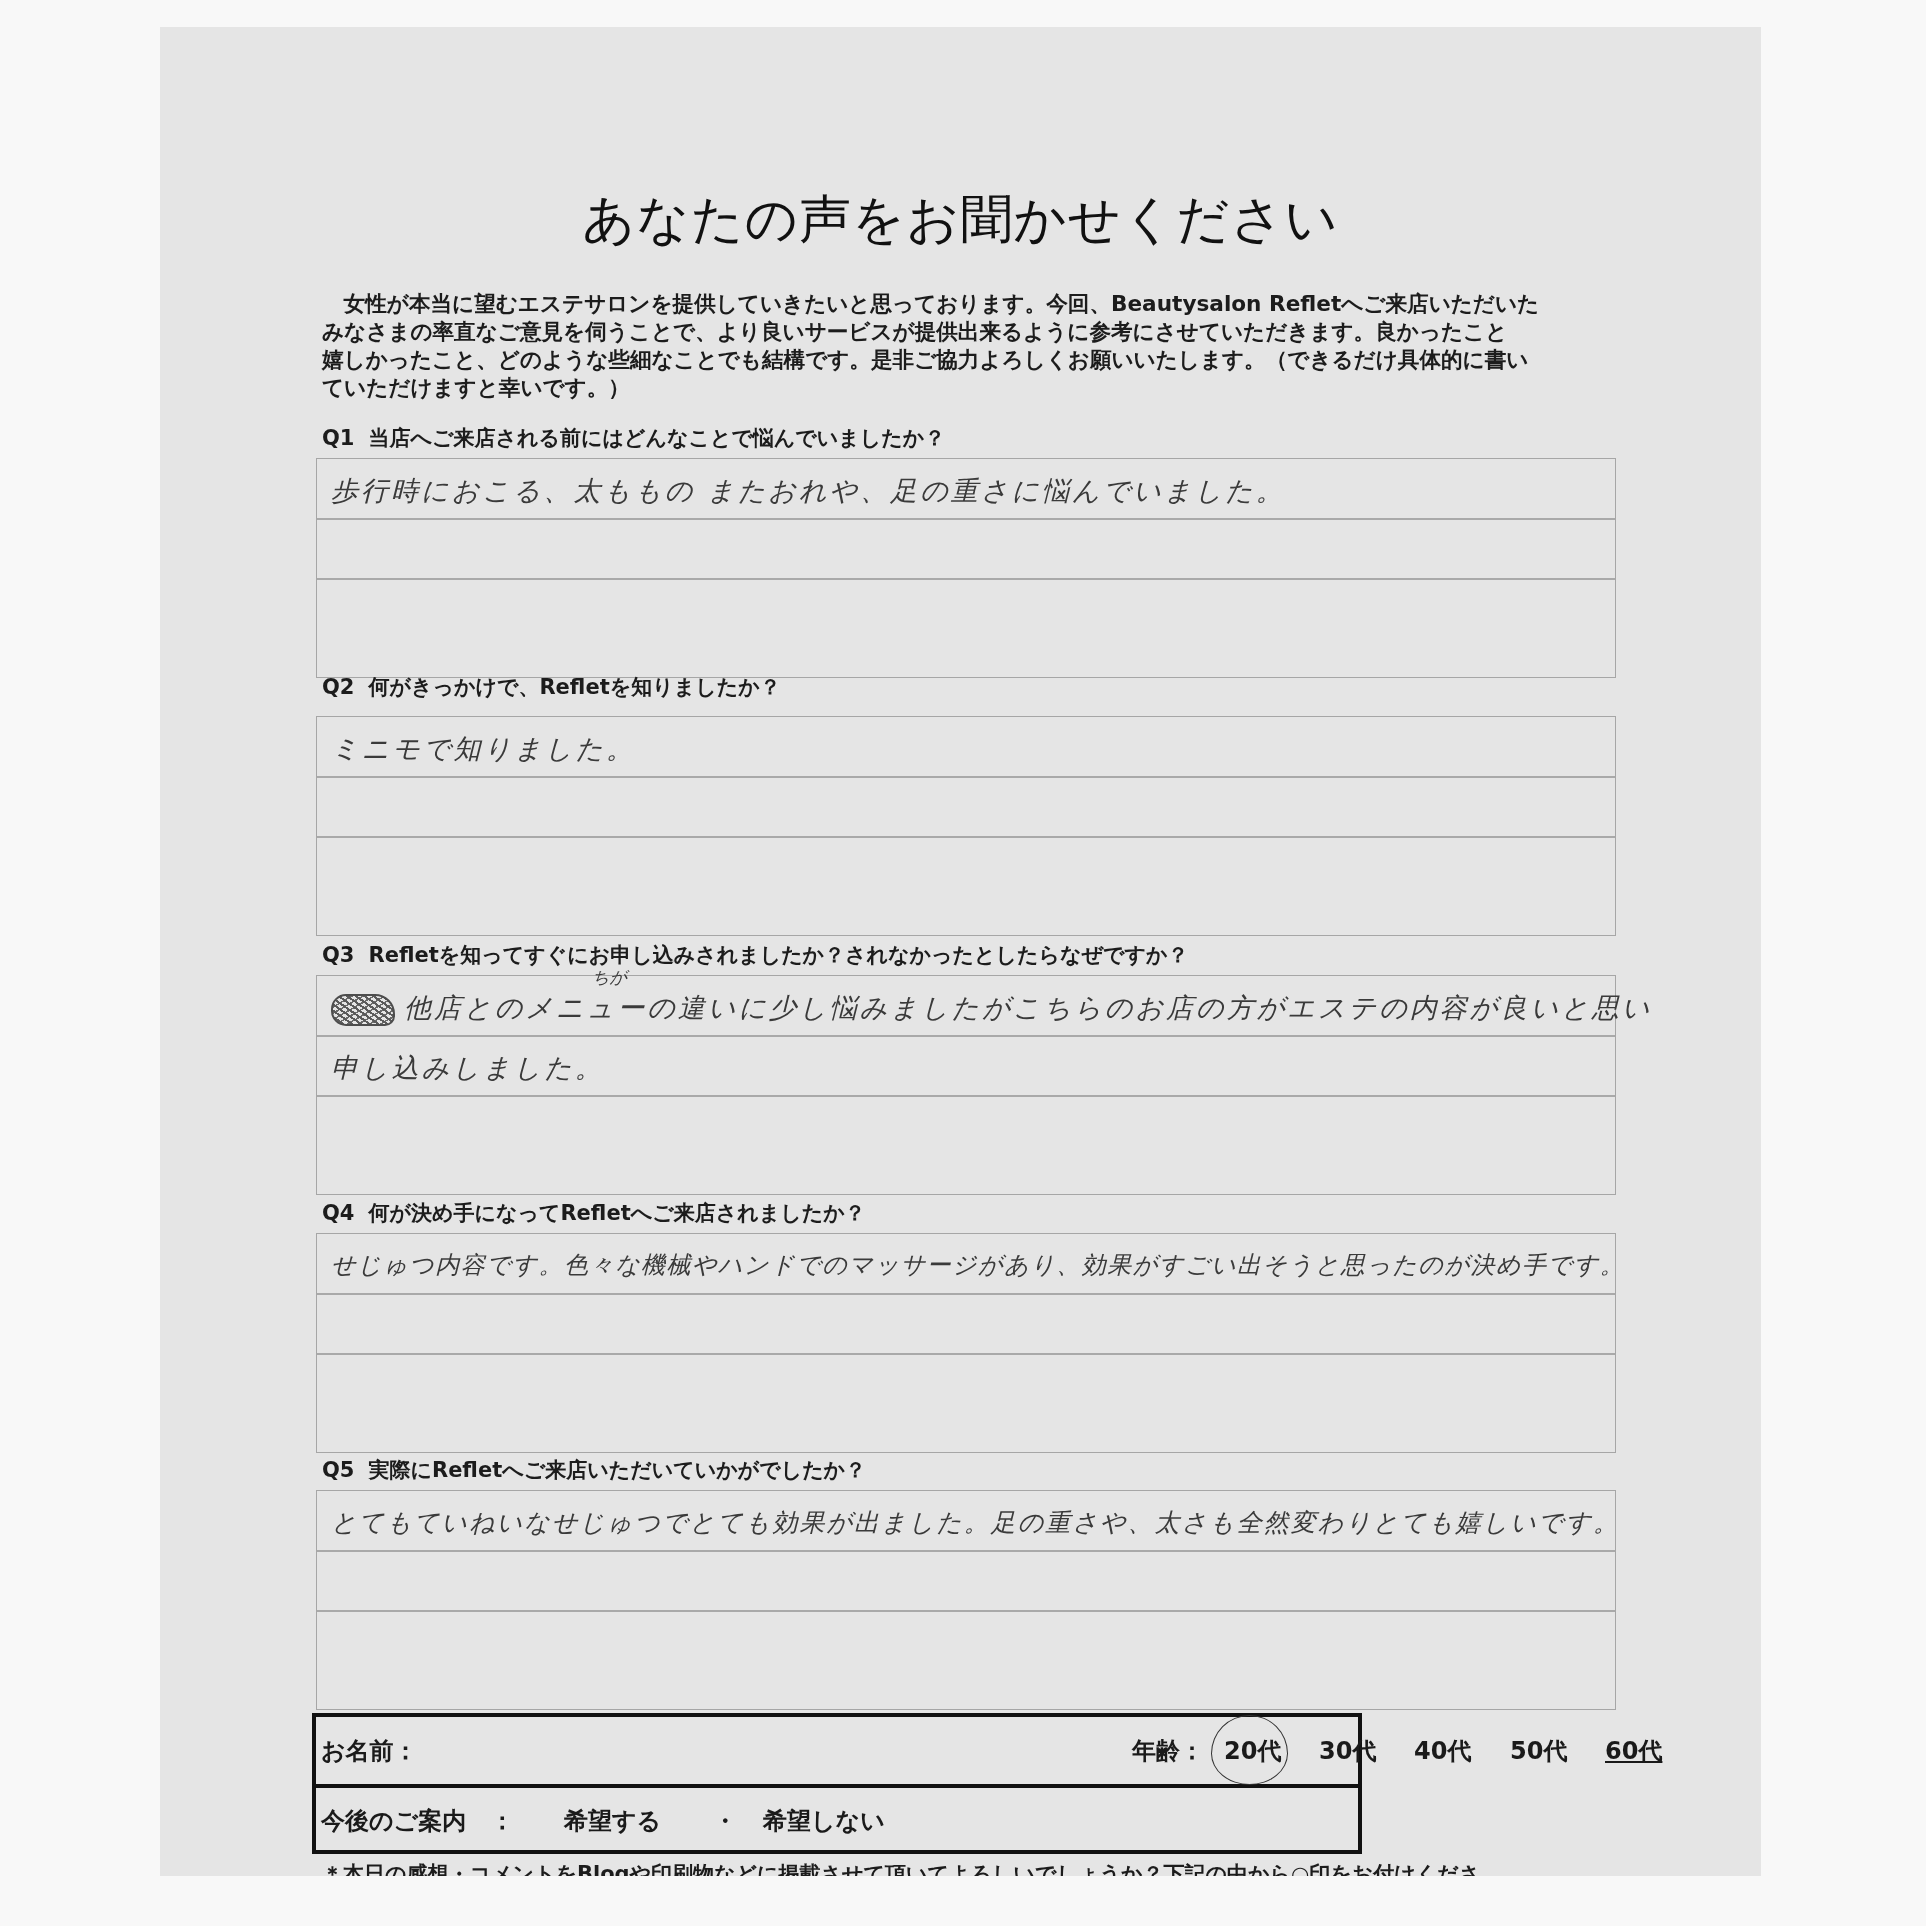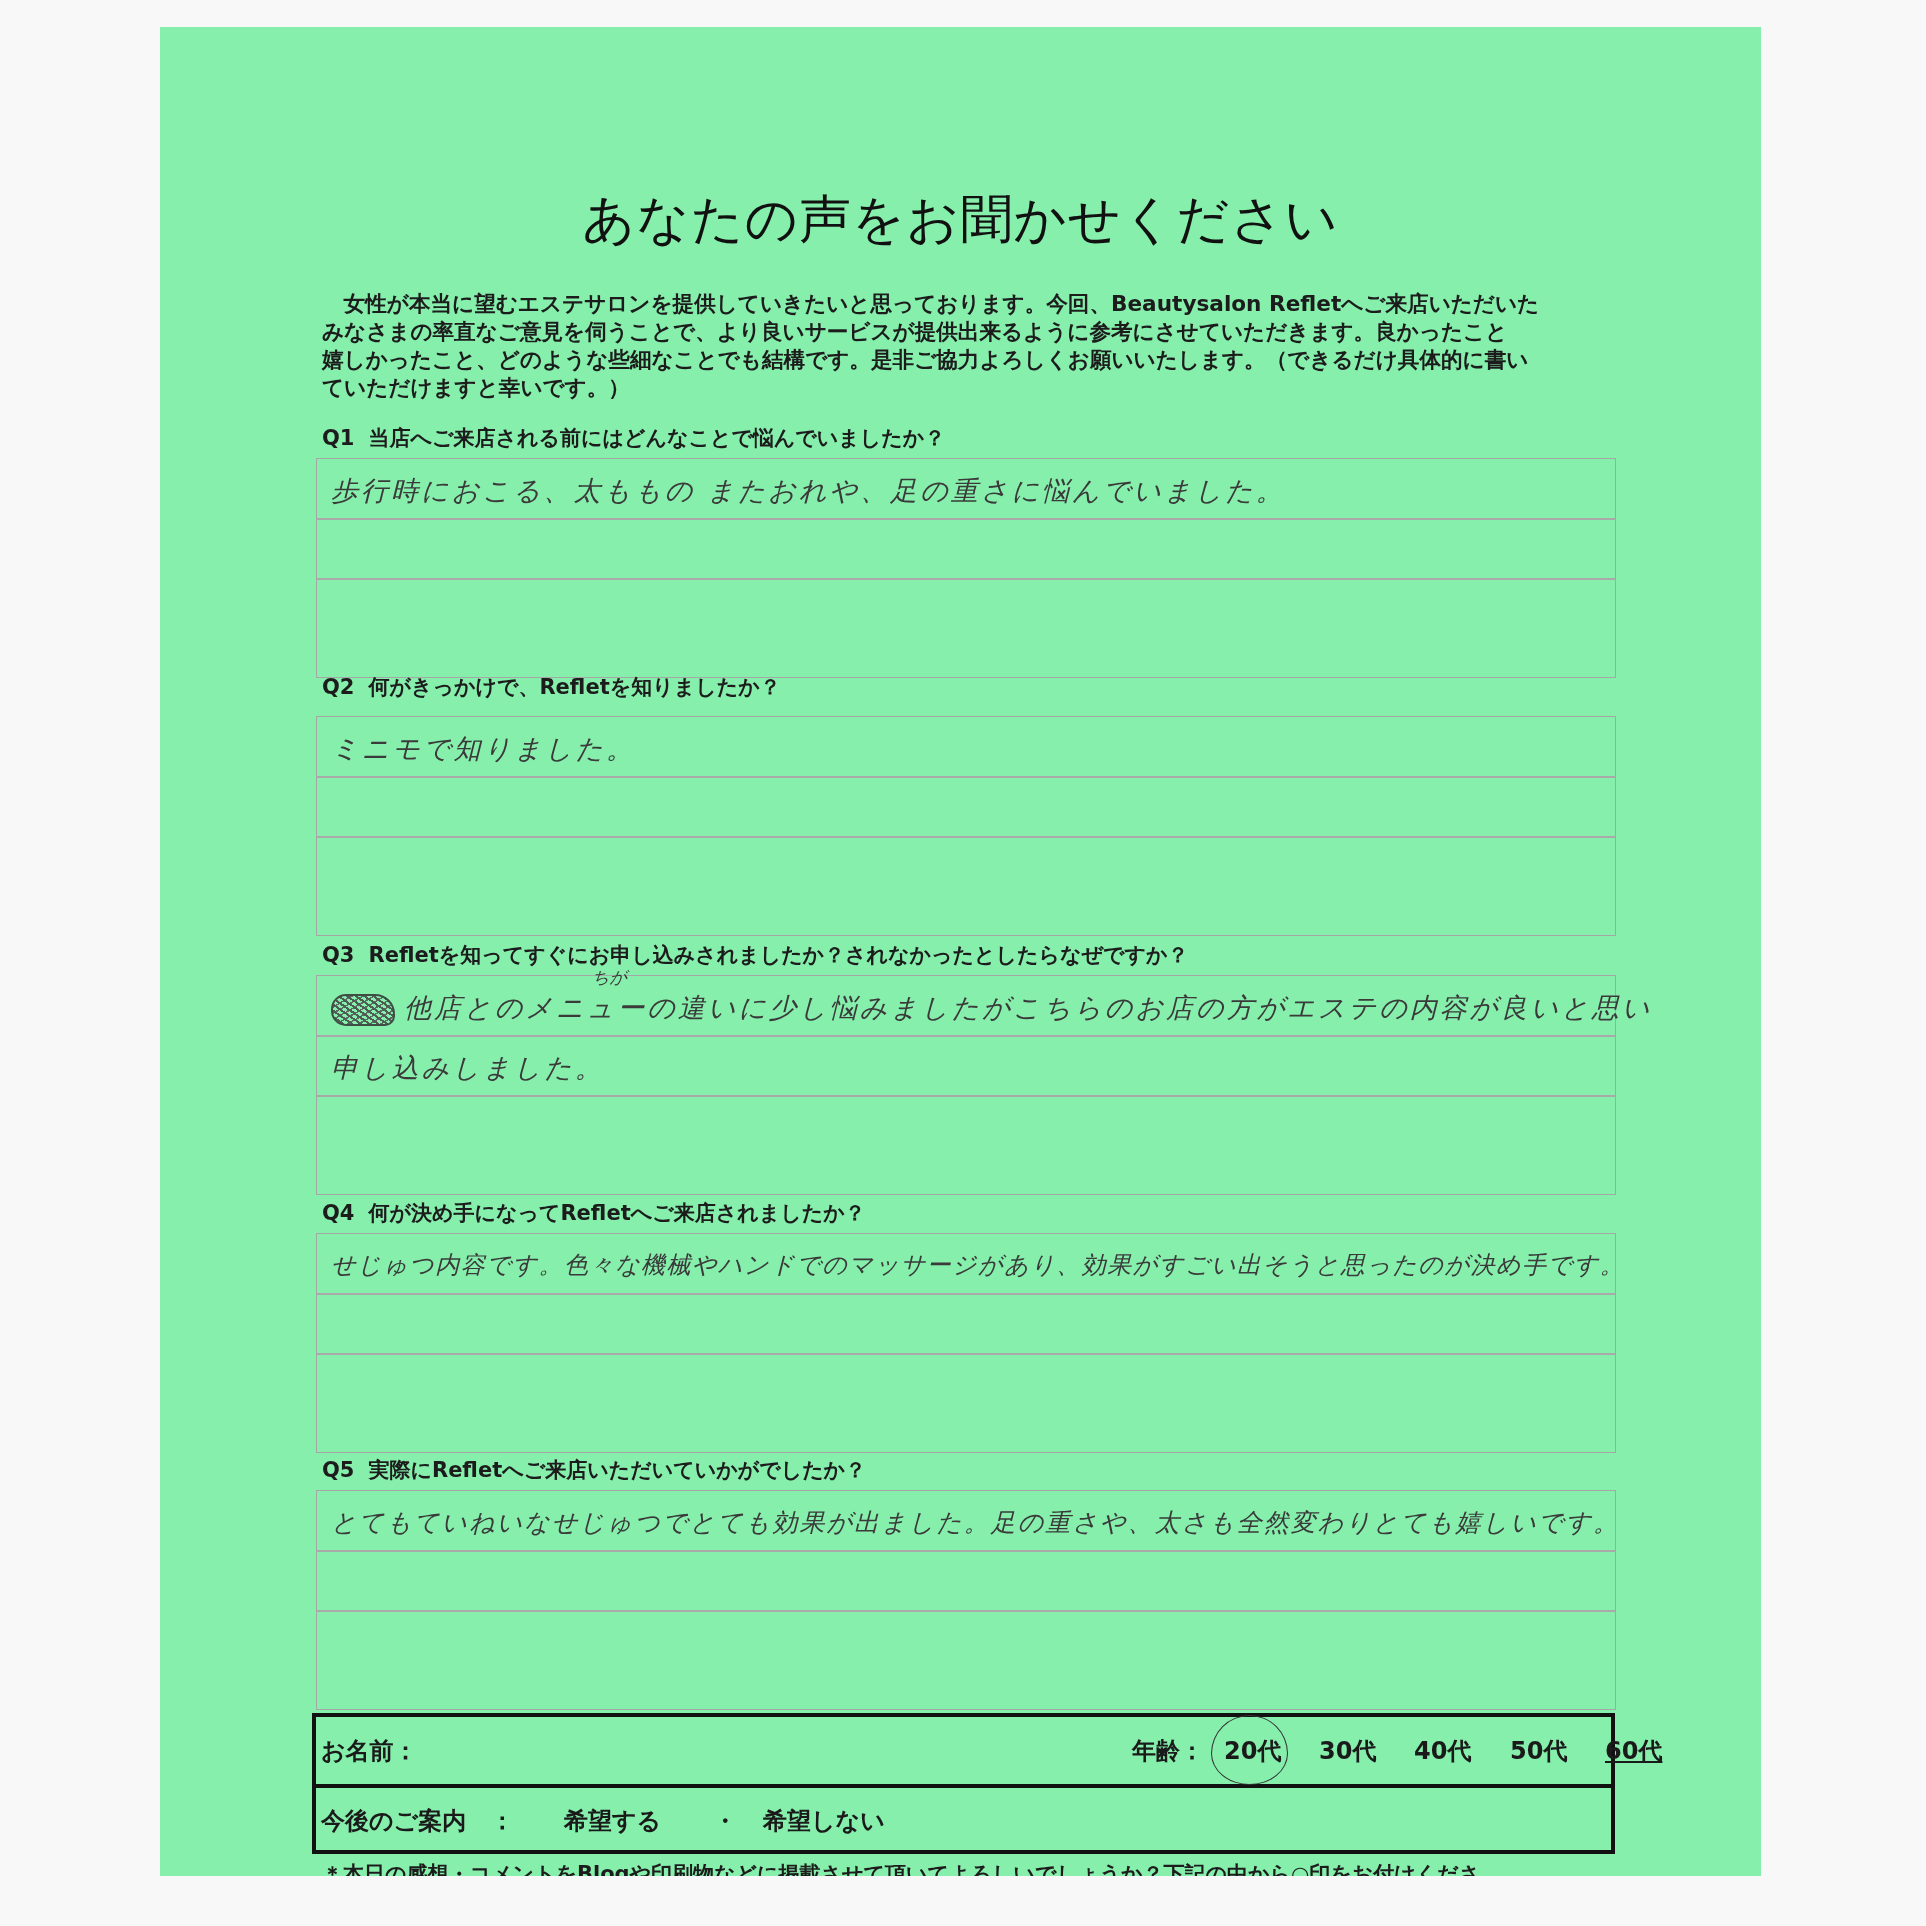--- a/index.html
+++ b/index.html
@@ -14,21 +14,21 @@
       overflow: hidden;
       font-family: "DejaVu Sans", "Liberation Sans", sans-serif;
       color: #1a1a1a;
     }
     .page {
       position: absolute;
       left: 160px;
       top: 27px;
       width: 1601px;
       height: 1849px;
-      background: #86efac;
+      background: #e5e5e5;
       overflow: hidden;
     }
     .abs { position: absolute; }
     .title {
       left: 0;
       width: 1601px;
       top: 160px;
       text-align: center;
       font-size: 52px;
       font-weight: normal;
@@ -102,21 +102,21 @@
       position: absolute;
       font-family: "DejaVu Serif", "Liberation Serif", serif;
       font-style: italic;
       font-size: 17px;
       color: #3a3a3a;
       white-space: nowrap;
     }
     .info-box {
       left: 152px;
       top: 1686px;
-      width: 1303px;
+      width: 1050px;
       height: 141px;
       border: 4px solid #111;
       box-sizing: border-box;
     }
     .info-box .divider {
       position: absolute;
       left: 0; right: 0;
       top: 67px;
       height: 3.5px;
       background: #111;

